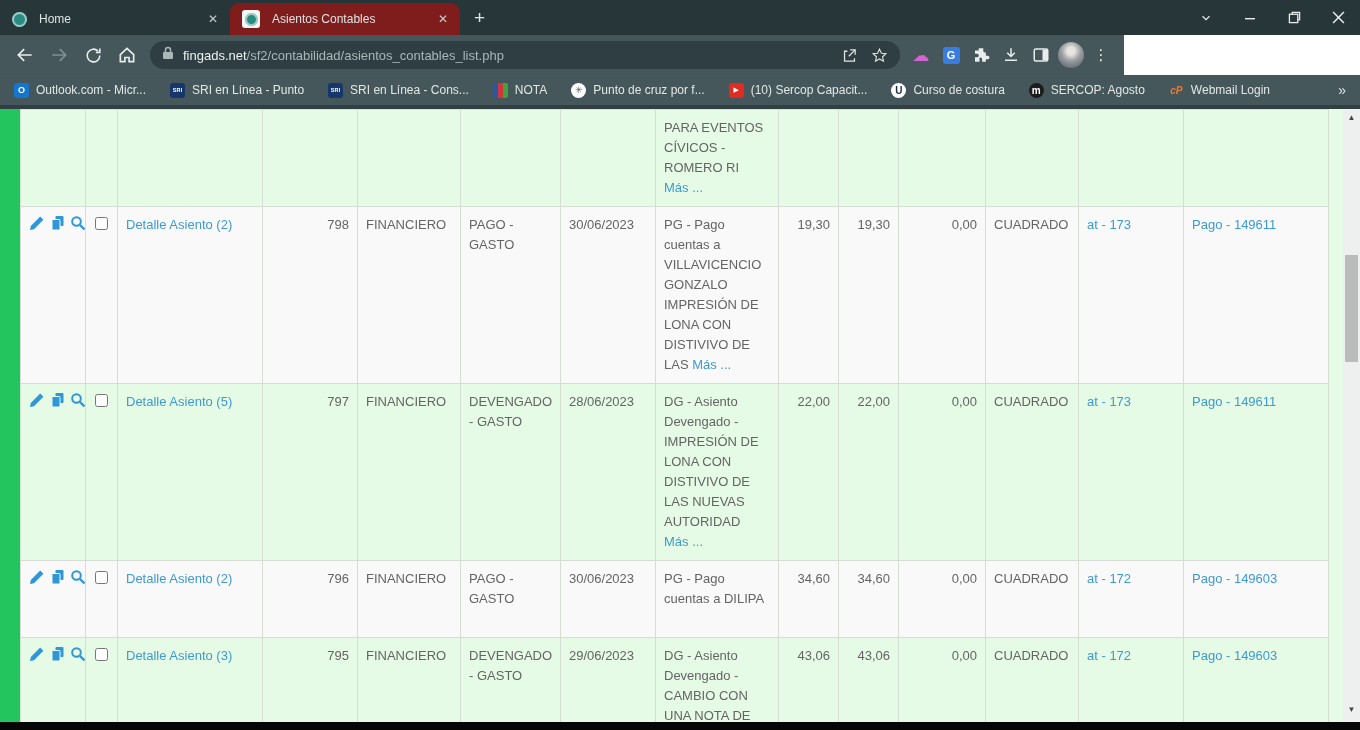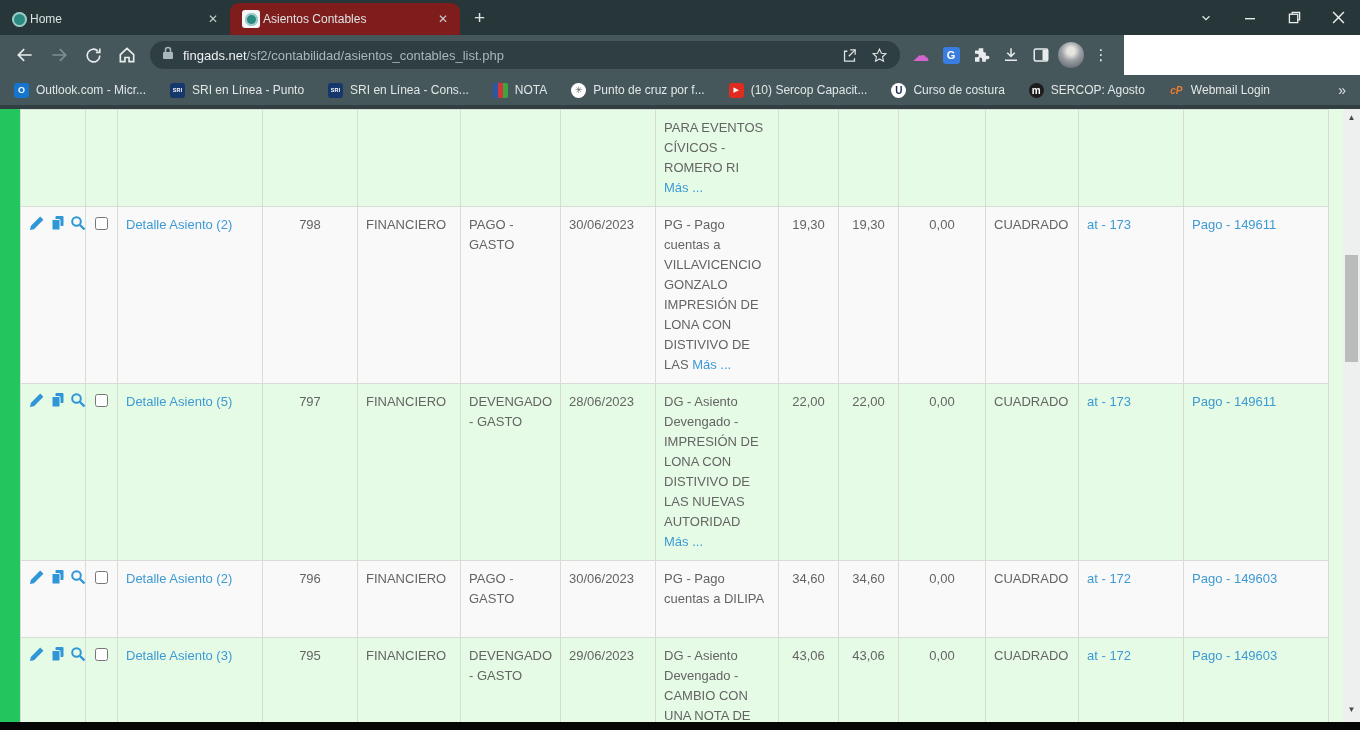--- a/index.html
+++ b/index.html
@@ -1,20 +1,20 @@
 <!DOCTYPE html>
 <html><head>
 <meta charset="utf-8">
 <style>
   html,body{margin:0;padding:0;overflow:hidden}
   body{width:1360px;height:730px;position:relative;font-family:"Liberation Sans","DejaVu Sans",sans-serif;background:#ffffff}
 
   
   .tabstrip{position:absolute;top:0;left:0;width:1360px;height:35px;background:#273639;display:flex;align-items:flex-end}
-  .tab{display:flex;align-items:center;gap:3px;height:32px;margin-top:3px;padding:0 8px 0 12px;width:210px;border-radius:9px 9px 0 0;cursor:pointer}
+  .tab{display:flex;align-items:center;gap:12px;height:32px;margin-top:3px;padding:0 8px 0 12px;width:210px;border-radius:9px 9px 0 0;cursor:pointer}
   .tab.active{background:#7f1d1d}
   .tab .ttl{flex:1;font-size:12px;color:#dde3e2;white-space:nowrap;overflow:hidden}
   .tab-close{color:#c6cfce;font-size:12px;width:18px;height:18px;line-height:18px;text-align:center;border-radius:50%}
   .fav-home{width:15px;height:15px;border-radius:50%;background:#2a8c80;box-shadow:inset 0 0 0 2px rgba(255,255,255,.55);flex:none}
   .fav-wrap{width:18px;height:18px;border-radius:3px;background:#f4f7f6;display:flex;align-items:center;justify-content:center;flex:none}
   .fav-wrap .fav-home{width:13px;height:13px}
   .newtab{color:#dde3e2;font-size:19px;line-height:19px;margin:0 0 8px 14px;cursor:pointer}
   .win-controls{margin-left:auto;display:flex;align-items:center;height:35px}
   .wc{width:44px;height:35px;display:flex;align-items:center;justify-content:center;color:#e8eceb;cursor:pointer}
 
@@ -49,21 +49,21 @@
   
   .content{position:absolute;top:109px;left:0;width:1343px;height:613px;overflow:hidden;background:#22c55e}
   .right-gutter{position:absolute;top:0;left:1328px;width:15px;height:613px;background:#e6fbe6}
   table.grid{position:absolute;left:20px;top:0;width:1308px;border-collapse:collapse;table-layout:fixed;font-size:13px;line-height:20px;color:#646464}
   table.grid td{border:1px solid #d7ddd5;vertical-align:top;padding:8px;box-sizing:border-box;overflow:hidden}
   .row-green td{background:#e6fbe6}
   .row-white td{background:#f9f9f9}
   .h-partial td{height:91px;padding-top:2px;border-top:none}
   .h-tall td{height:177px}
   .h-short td{height:77px}
-  td.c-num,td.c-amt{text-align:center;padding-right:10px}
+  td.c-num,td.c-amt{text-align:right;padding-right:10px}
   td.c-check{text-align:center}
   td.c-check input{width:13px;height:13px;margin:2px 0 0 0;cursor:pointer}
   td.c-icons{padding:9px 0 0 8px;white-space:nowrap}
   td.c-desc{padding-right:10px}
   .act{display:inline-block;width:17px;height:16px;vertical-align:top;cursor:pointer}
   .lnk{color:#3d9ad3;text-decoration:none;cursor:pointer}
   a.block{display:block}
 
   
   .scrollbar{position:absolute;top:109px;left:1343px;width:17px;height:613px;background:#eef0ef}

